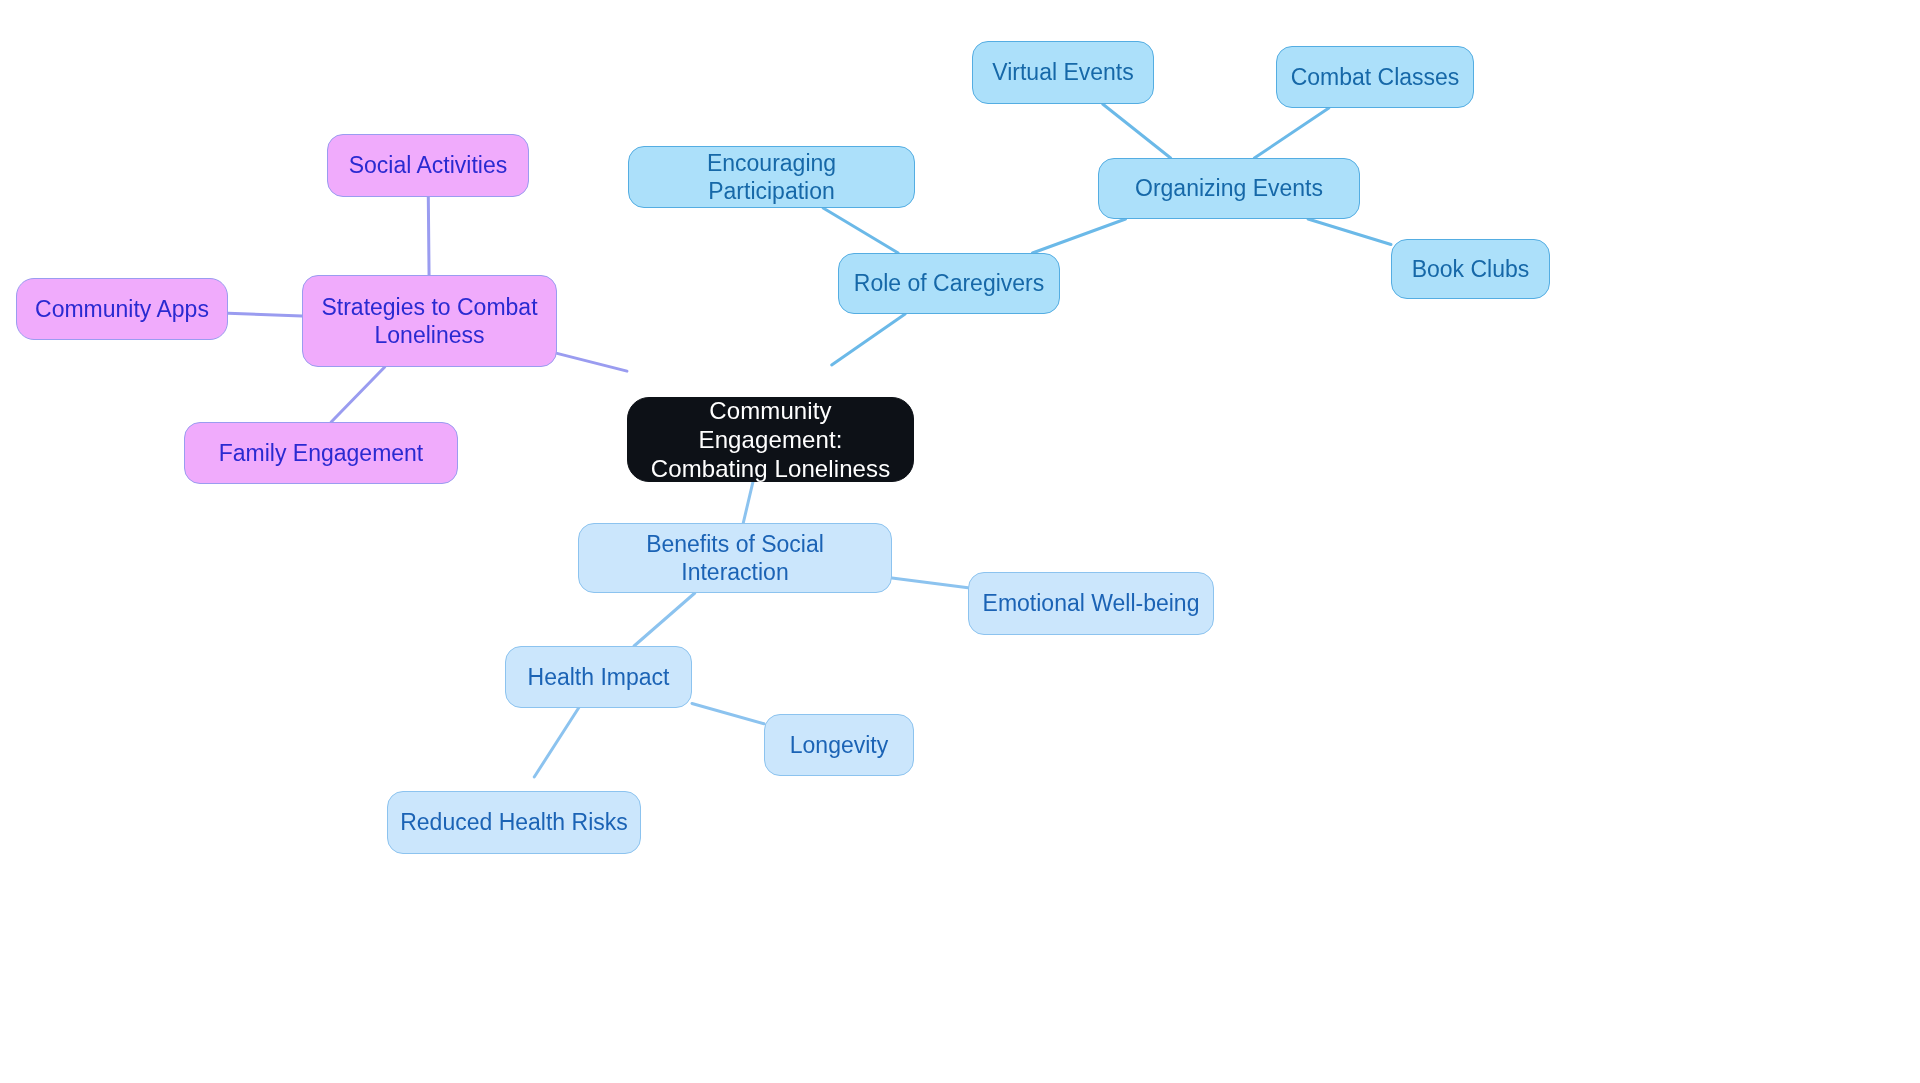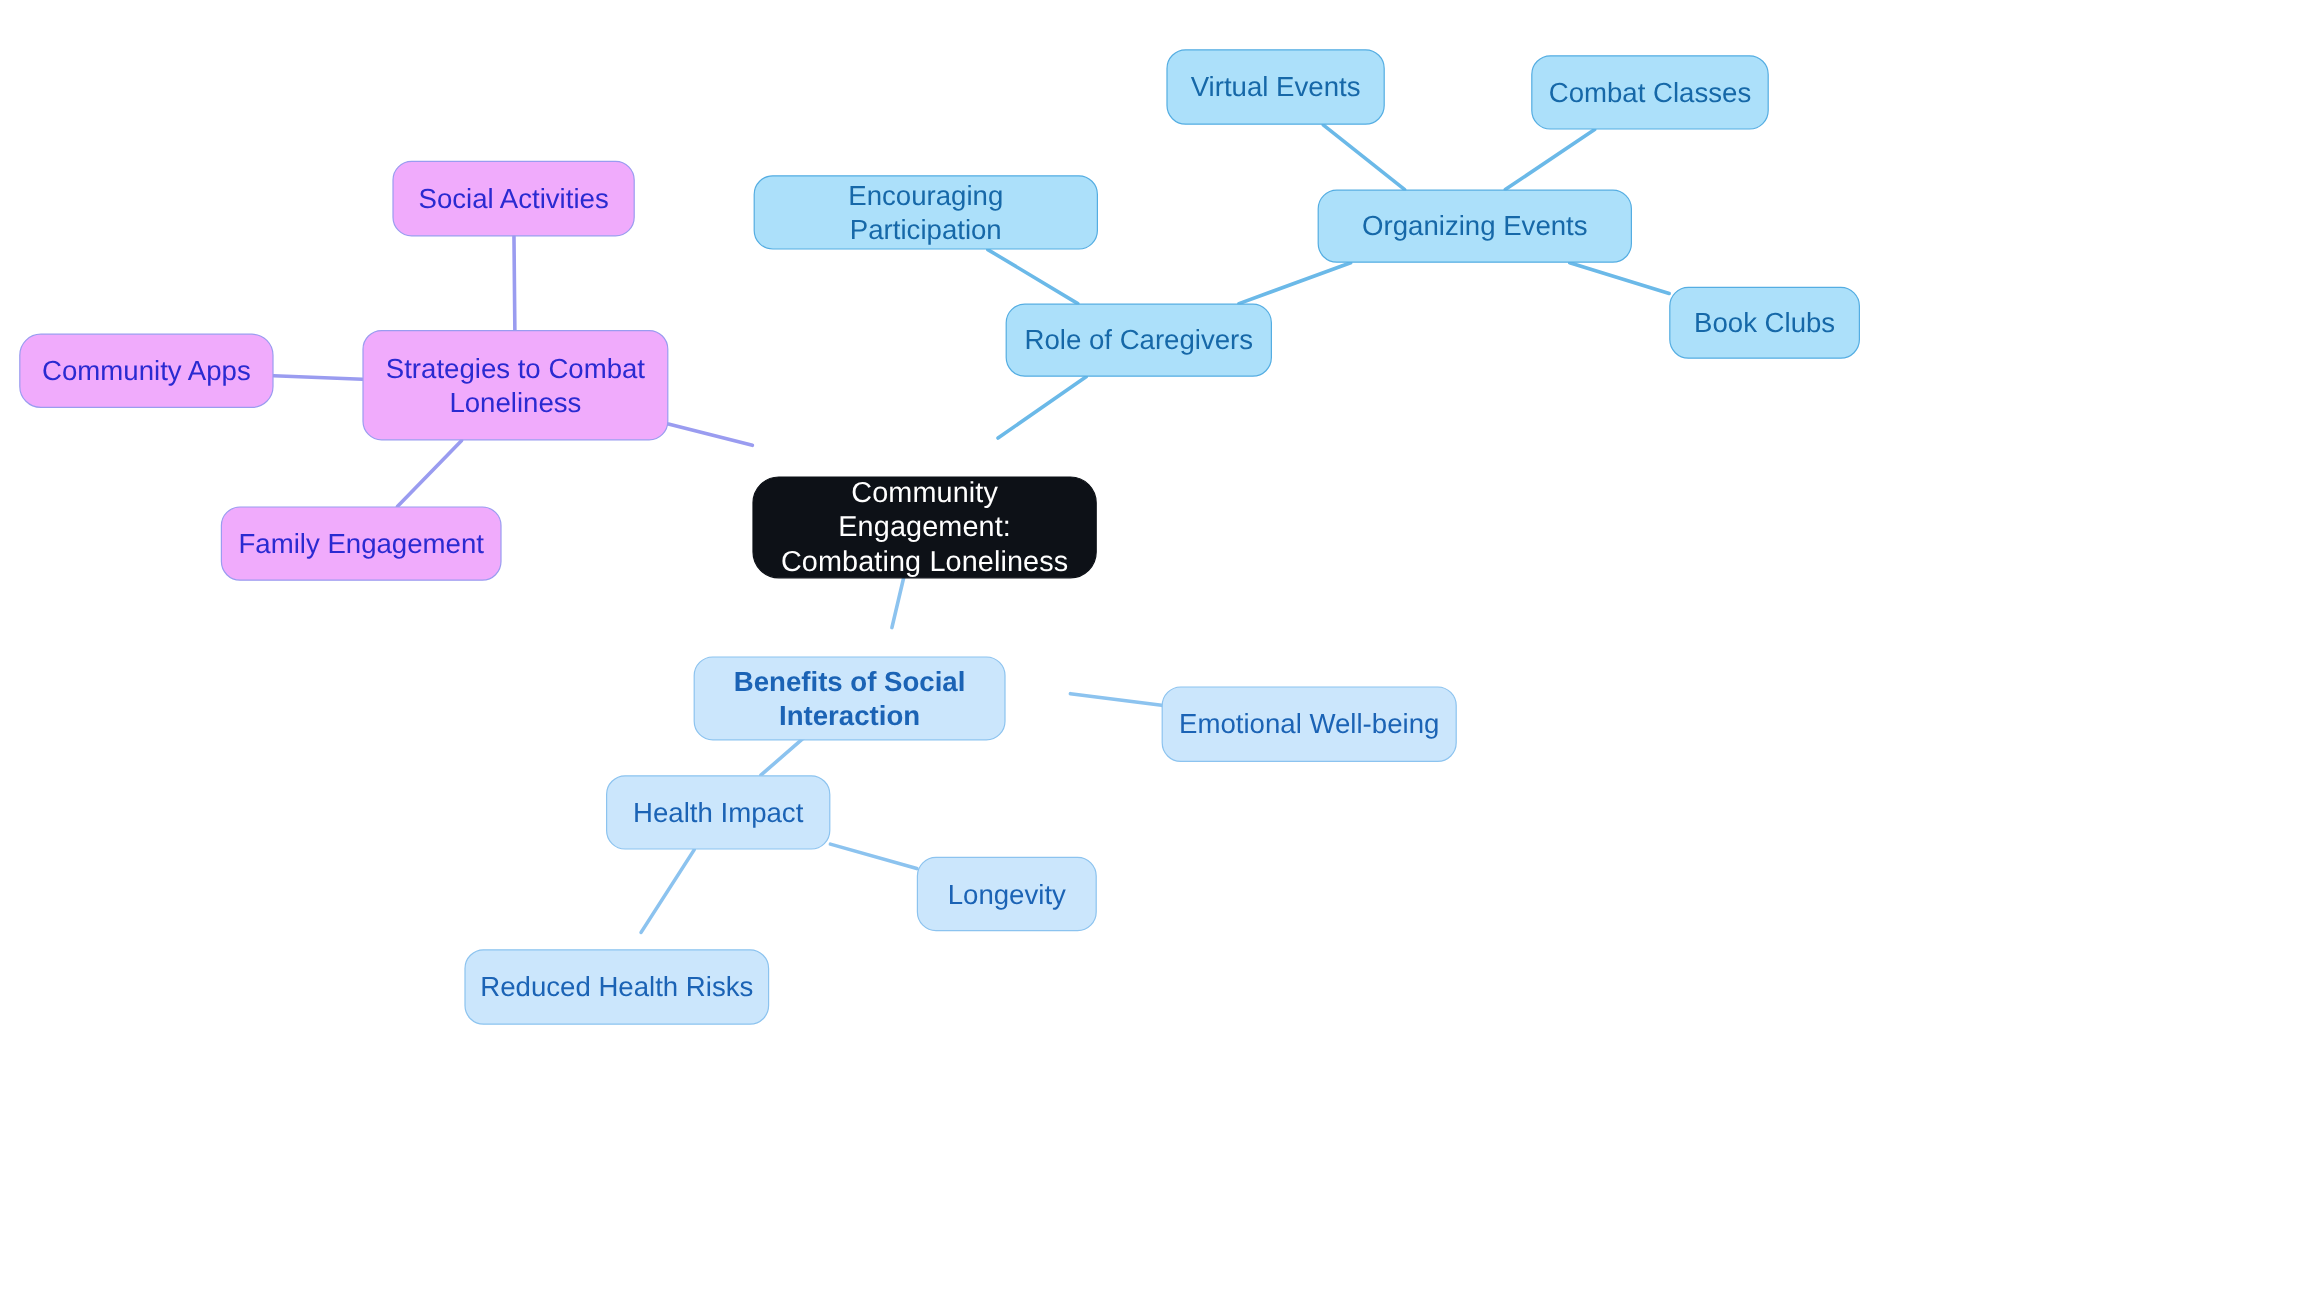--- a/index.html
+++ b/index.html
@@ -87,26 +87,26 @@
       <line x1="692" y1="703.4365904365904" x2="764" y2="723.7941787941788" stroke="#8cc3ef" stroke-width="3" stroke-linecap="round"></line>
       <line x1="578.5798479087453" y1="708" x2="534.2414448669201" y2="777" stroke="#8cc3ef" stroke-width="3" stroke-linecap="round"></line>
     </svg>
   <div id="node-layer">
       <div class="node root" style="left: 627px; top: 365px; width: 287px; height: 85px; margin-top: 32px;"><span>Community Engagement:
 Combating Loneliness</span></div>
       <div class="node branch-purple" style="left: 302px; top: 275px; width: 255px; height: 92px;"><span>Strategies to Combat
 Loneliness</span></div>
       <div class="node branch-purple" style="left: 327px; top: 134px; width: 202px; height: 63px;"><span>Social Activities</span></div>
       <div class="node branch-purple" style="left: 16px; top: 278px; width: 212px; height: 62px; border-radius: 18px;"><span>Community Apps</span></div>
-      <div class="node branch-purple" style="left: 184px; top: 422px; width: 234px; height: 62px;"><span>Family Engagement</span></div>
+      <div class="node branch-purple" style="left: 184px; top: 422px; width: 274px; height: 62px;"><span>Family Engagement</span></div>
       <div class="node branch-blue-strong" style="left: 838px; top: 253px; width: 222px; height: 61px;"><span>Role of Caregivers</span></div>
       <div class="node branch-blue-strong" style="left: 628px; top: 146px; width: 287px; height: 62px;"><span>Encouraging Participation</span></div>
       <div class="node branch-blue-strong" style="left: 1098px; top: 158px; width: 262px; height: 61px;"><span>Organizing Events</span></div>
       <div class="node branch-blue-strong" style="left: 972px; top: 41px; width: 182px; height: 63px;"><span>Virtual Events</span></div>
       <div class="node branch-blue-strong" style="left: 1276px; top: 46px; width: 198px; height: 62px;"><span>Combat Classes</span></div>
       <div class="node branch-blue-strong" style="left: 1391px; top: 239px; width: 159px; height: 60px;"><span>Book Clubs</span></div>
-      <div class="node branch-blue-soft" style="left: 578px; top: 547px; width: 260px; height: 70px; font-weight: bold;"><span>Benefits of Social Interaction</span></div>
+      <div class="node branch-blue-soft" style="left: 578px; top: 523px; width: 314px; height: 70px;"><span>Benefits of Social Interaction</span></div>
       <div class="node branch-blue-soft" style="left: 968px; top: 572px; width: 246px; height: 63px;"><span>Emotional Well-being</span></div>
       <div class="node branch-blue-soft" style="left: 505px; top: 646px; width: 187px; height: 62px;"><span>Health Impact</span></div>
       <div class="node branch-blue-soft" style="left: 764px; top: 714px; width: 150px; height: 62px;"><span>Longevity</span></div>
       <div class="node branch-blue-soft" style="left: 387px; top: 777px; width: 254px; height: 63px; margin-top: 14px;"><span>Reduced Health Risks</span></div>
     </div>
 </div>
 
 </body></html>

